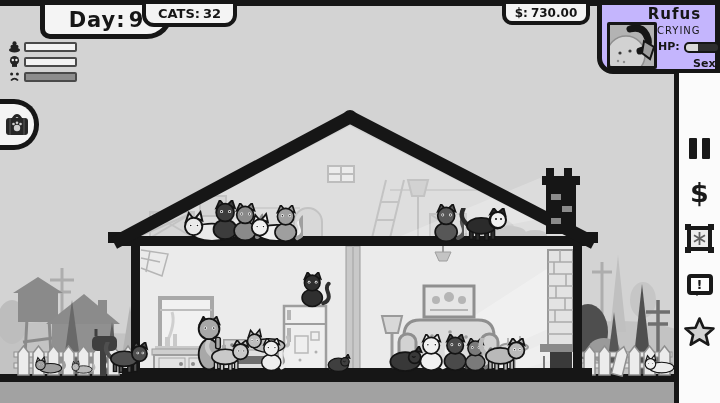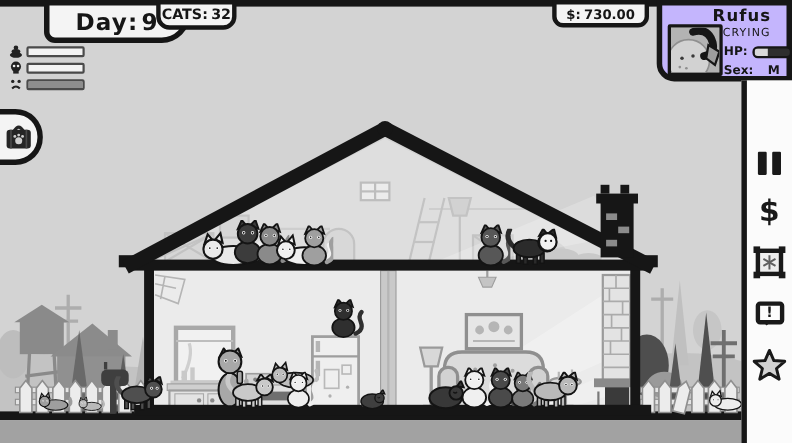--- a/index.html
+++ b/index.html
@@ -5,37 +5,37 @@
   html,body{margin:0;padding:0;background:#555;}
   .stage{position:relative;width:720px;height:403px;background:#d3d3d3;overflow:hidden;
          font-family:"DejaVu Sans",sans-serif;color:#161616;}
   .stage *{box-sizing:border-box;}
   svg.scene{position:absolute;left:0;top:0;}
   .topbar{position:absolute;left:0;top:0;width:720px;height:6px;background:#161616;z-index:5;}
   .badge{position:absolute;background:#f4f4f4;border:4px solid #161616;display:flex;
          align-items:center;justify-content:center;font-weight:bold;z-index:6;gap:3px;}
   .badge-day{left:3px;top:0;width:133px;height:39px;border-width:5px;
              border-radius:2px 2px 26px 10px;font-size:21px;letter-spacing:1px;margin-left:37px;}
-  .badge-cats{left:142px;top:0;width:73px;height:27px;border-radius:0 0 12px 12px;font-size:13px;}
+  .badge-cats{left:142px;top:0;width:95px;height:27px;border-radius:0 0 12px 12px;font-size:13px;}
   .badge-money{left:502px;top:0;width:88px;height:25px;border-radius:0 0 10px 10px;font-size:12px;}
   .cat-panel{position:absolute;left:597px;top:0;width:123px;height:74px;background:#c4b5fd;
              border:5px solid #161616;border-radius:0 0 0 16px;z-index:6;}
   .cat-name{position:absolute;top:0;left:34px;right:2px;text-align:center;font-size:15px;
             font-weight:bold;letter-spacing:1px;}
   .cat-portrait{position:absolute;left:5px;top:17px;width:50px;height:47px;background:#b3b3b3;
                 border:3px solid #161616;border-radius:2px;overflow:hidden;}
   .cat-status{position:absolute;top:20px;left:55px;right:2px;font-size:10px;
               font-weight:normal;letter-spacing:1px;text-transform:uppercase;}
   .row-hp{position:absolute;top:35px;left:56px;display:flex;align-items:flex-end;gap:4px;
           font-size:11px;font-weight:bold;}
   .hp-bar{width:36px;height:11px;border:2px solid #161616;border-radius:5px;background:#2e2e2e;
           overflow:hidden;}
   .hp-fill{height:100%;background:#d9d9d9;}
   .row-sex{position:absolute;top:52px;left:56px;right:6px;display:flex;align-items:flex-start;
-           justify-content:space-between;font-size:11px;font-weight:bold;}
+           justify-content:space-between;font-size:11px;font-weight:bold;padding-left:35px;}
   .meters{position:absolute;left:8px;top:40px;z-index:6;display:flex;flex-direction:column;gap:2px;}
   .meter{display:flex;align-items:center;gap:3px;height:13px;}
   .meter-bar{width:53px;height:10px;border:2px solid #4a4a4a;border-radius:2px;background:#f3f3f3;
              overflow:hidden;}
   .meter-fill{height:100%;background:#8d8d8d;}
   .left-tab{position:absolute;left:0;top:99px;width:39px;height:51px;background:#f4f4f4;
             border:5px solid #161616;border-left:none;border-radius:0 25px 25px 0;display:flex;
             align-items:center;justify-content:center;z-index:6;cursor:pointer;}
   .sidebar{position:absolute;left:674px;top:73px;width:46px;height:330px;background:#fbfbfb;
            border-left:5px solid #161616;z-index:6;}

